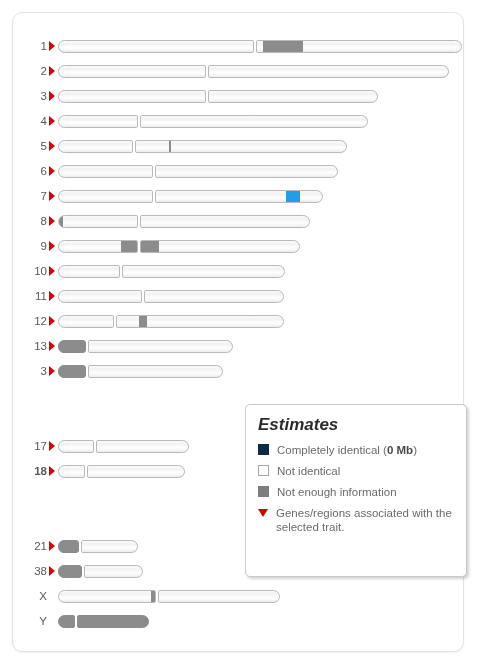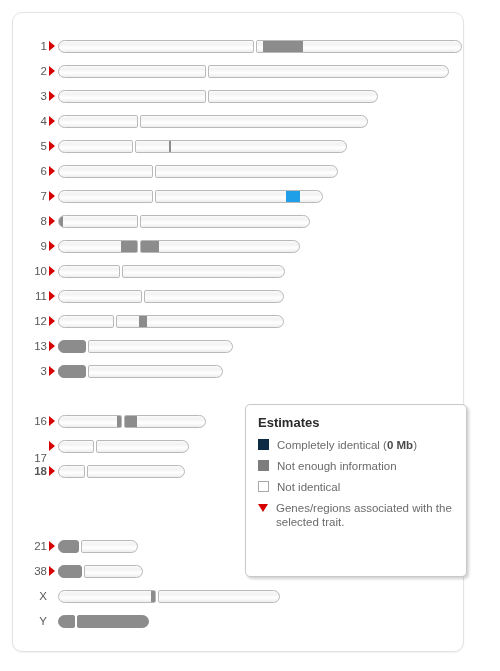--- a/index.html
+++ b/index.html
@@ -83,23 +83,24 @@
     width:222px; height:173px;
     background:#ffffff;
     border:1px solid #c9c9c9;
     border-radius:5px;
     box-shadow:2px 2px 3px rgba(0,0,0,0.18);
     box-sizing:border-box;
     padding:10px 12px 0 12px;
   }
   #legend h3{
     margin:0 0 8px 0;
-    font-size:13px;
+    font-size:17px;
     font-weight:bold;
     color:#2b2b2b;
+    font-style:italic;
   }
   .leg-row{
     display:flex;
     align-items:flex-start;
     margin-bottom:7px;
     font-size:11.5px;
     color:#6b6b6b;
     line-height:14px;
   }
   .swatch{
@@ -251,34 +252,22 @@
         </div>
       </div>
       <div class="row" style="top: 347px; width: 452px;">
         <div class="lbl" style="right: auto; left: 0px; width: 34px;">3</div>
         <div class="marker" style="left: 36px;"></div>
         <div class="chrom" style="left: 45px;">
           <div class="arm p acro-p gray" style="left: 0px; width: 28px;"></div>
           <div class="arm q" style="left: 30px; width: 135px;"></div>
         </div>
       </div>
-      <div class="row" style="top: 397px; width: 452px;">
-        <div class="lbl" style="right: auto; left: 0px; width: 34px;">16</div>
-        <div class="marker" style="left: 36px;"></div>
-        <div class="chrom" style="left: 45px;">
-          <div class="arm p" style="left: 0px; width: 64px;">
-            <div class="band " style="left: 58px; width: 6px;"></div>
-          </div>
-          <div class="arm q" style="left: 66px; width: 82px;">
-            <div class="band " style="left: 0px; width: 12px;"></div>
-          </div>
-        </div>
-      </div>
       <div class="row" style="top: 422px; width: 452px;">
-        <div class="lbl" style="right: auto; left: 0px; width: 34px; margin-top: 12px;">17</div>
+        <div class="lbl" style="right: auto; left: 0px; width: 34px;">17</div>
         <div class="marker" style="left: 36px;"></div>
         <div class="chrom" style="left: 45px;">
           <div class="arm p" style="left: 0px; width: 36px;"></div>
           <div class="arm q" style="left: 38px; width: 93px;"></div>
         </div>
       </div>
       <div class="row" style="top: 447px; width: 452px; font-weight: bold;">
         <div class="lbl" style="right: auto; left: 0px; width: 34px;">18</div>
         <div class="marker" style="left: 36px;"></div>
         <div class="chrom" style="left: 45px;">
@@ -325,26 +314,26 @@
     </div>
 
   <div id="legend">
     <h3>Estimates</h3>
     <div id="legend-rows">
         <div class="leg-row">
           <div class="swatch sw-navy"></div>
           <div class="leg-text">Completely identical (<span class="leg-b">0 Mb</span>)</div>
         </div>
         <div class="leg-row">
+          <div class="swatch sw-white"></div>
+          <div class="leg-text">Not identical</div>
+        </div>
+        <div class="leg-row">
           <div class="swatch sw-gray"></div>
           <div class="leg-text">Not enough information</div>
-        </div>
-        <div class="leg-row">
-          <div class="swatch sw-white"></div>
-          <div class="leg-text">Not identical</div>
         </div>
         <div class="leg-row">
           <div class="swatch sw-tri"></div>
           <div class="leg-text">Genes/regions associated with the selected trait.</div>
         </div>
       </div>
   </div>
 
 </div>
 

